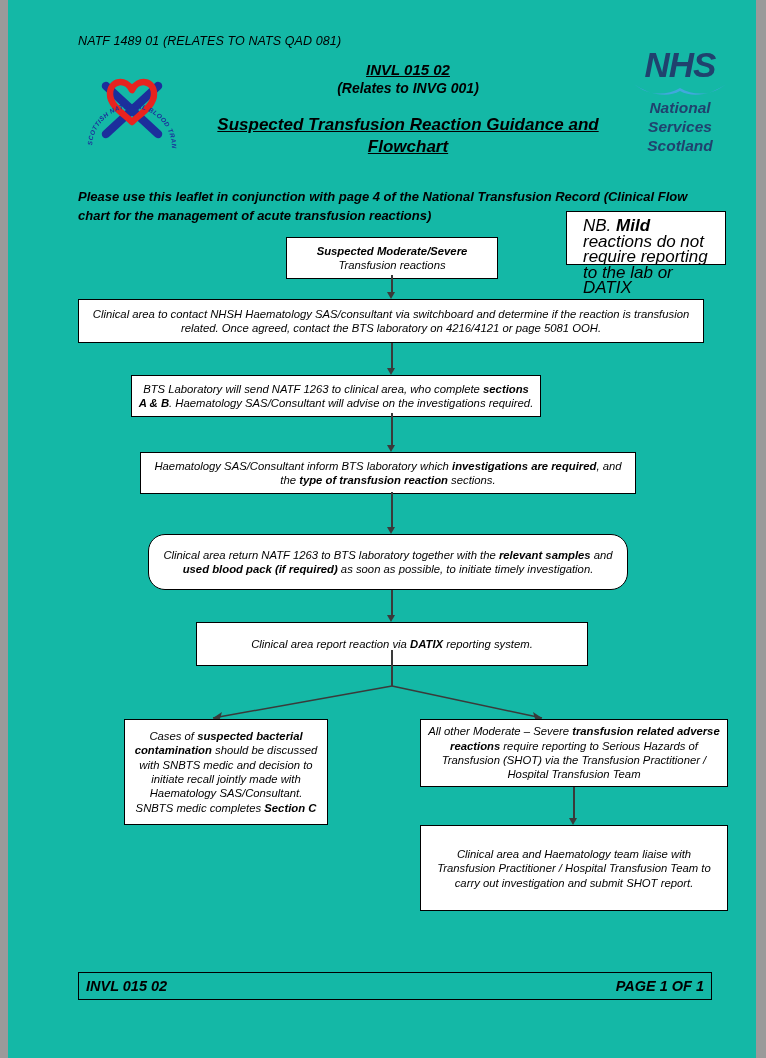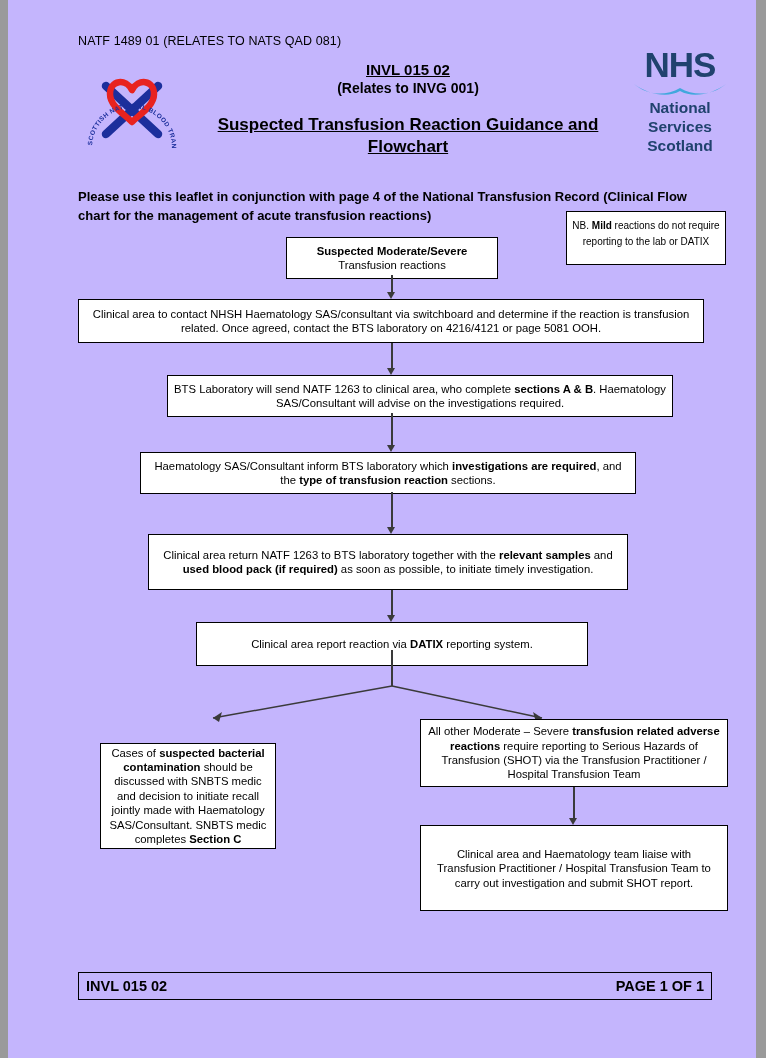--- a/index.html
+++ b/index.html
@@ -16,22 +16,23 @@
     -webkit-font-smoothing: antialiased;
   }
 
   
   #page {
     position: absolute;
     left: 8px;
     top: 0px;
     width: 748px;
     height: 1058px;
-    background: #c4b5fd;
+    background: #14b8a6;
     box-sizing: border-box;
+    font-style: italic;
   }
 
   
   #header { position: absolute; left: 0; top: 0; width: 748px; height: 170px; }
 
   .doc-ref {
     position: absolute;
     left: 70px; top: 34px;
     font-size: 12.5px;
     color: #000;
@@ -120,25 +121,25 @@
     text-align: center;
     display: flex;
     align-items: center;
     justify-content: center;
     padding: 20px 6px;
   }
   .fbox .inner { width: 100%; }
   .fbox b { font-weight: 700; }
 
   .nb-box {
-    text-align: center;
-    font-size: 10px;
+    text-align: left;
+    font-size: 17px;
     line-height: 15.5px;
     align-items: flex-start;
-    padding: 6px 4px;
+    padding: 6px 16px;
   }
 
   
   .vline {
     position: absolute;
     width: 1.5px;
     background: #3a3a3a;
   }
   .arrowhead {
     position: absolute;
@@ -228,39 +229,39 @@
   <div class="vline" style="left:383px; top:275px; height:18px;"></div>
   <div class="arrowhead" style="left:379px; top:292px;"></div>
 
   <div class="fbox" style="left:70px; top:299px; width:626px; height:44px;">
     <div class="inner">Clinical area to contact NHSH Haematology SAS/consultant via switchboard and determine if the reaction is transfusion related. Once agreed, contact the BTS laboratory on 4216/4121 or page 5081 OOH.</div>
   </div>
 
   <div class="vline" style="left:383px; top:343px; height:26px;"></div>
   <div class="arrowhead" style="left:379px; top:368px;"></div>
 
-  <div class="fbox" style="left:123px; top:375px; width:506px; height:38px;margin-left:36px;">
+  <div class="fbox" style="left:123px; top:375px; width:410px; height:38px;">
     <div class="inner">
       <span>BTS Laboratory will send NATF 1263 to clinical area, who complete </span><b>sections A &amp; B</b><span>. Haematology SAS/Consultant will advise on the investigations required.</span>
     </div>
   </div>
 
   <div class="vline" style="left:383px; top:413px; height:33px;"></div>
   <div class="arrowhead" style="left:379px; top:445px;"></div>
 
   <div class="fbox" style="left:132px; top:452px; width:496px; height:40px;">
     <div class="inner">
       <span>Haematology SAS/Consultant inform BTS laboratory which </span><b>investigations are required</b><span>, and the </span><b>type of transfusion reaction</b><span> sections.</span>
     </div>
   </div>
 
   <div class="vline" style="left:383px; top:492px; height:36px;"></div>
   <div class="arrowhead" style="left:379px; top:527px;"></div>
 
-  <div class="fbox" style="left:140px; top:534px; width:480px; height:56px;">
+  <div class="fbox" style="left:140px; top:534px; width:480px; height:56px;border-radius:17px;">
     <div class="inner">
       <span>Clinical area return NATF 1263 to BTS laboratory together with the </span><b>relevant samples</b><span> and </span><b>used blood pack (if required)</b><span> as soon as possible, to initiate timely investigation.</span>
     </div>
   </div>
 
   <div class="vline" style="left:383px; top:590px; height:26px;"></div>
   <div class="arrowhead" style="left:379px; top:615px;"></div>
 
   <div class="fbox" style="left:188px; top:622px; width:392px; height:44px;">
     <div class="inner">
@@ -271,21 +272,21 @@
   <div class="vline" style="left:383px; top:650px; height:36px;"></div>
   <svg class="diag" style="left:0px; top:640px; width:748px; height:90px;">
 
     <line x1="384" y1="46" x2="205" y2="78" stroke="#3a3a3a" stroke-width="1.5"></line>
     <polygon points="205,78 214,72 211,82" fill="#3a3a3a"></polygon>
 
     <line x1="384" y1="46" x2="534" y2="78" stroke="#3a3a3a" stroke-width="1.5"></line>
     <polygon points="534,78 525,72 528,82" fill="#3a3a3a"></polygon>
   </svg>
 
-  <div class="fbox" style="left:92px; top:719px; width:176px; height:106px;margin-top:24px;">
+  <div class="fbox" style="left:116px; top:719px; width:204px; height:106px;">
     <div class="inner">
       <span>Cases of </span><b>suspected bacterial contamination</b><span> should be discussed with SNBTS medic and decision to initiate recall jointly made with Haematology SAS/Consultant. SNBTS medic completes </span><b>Section C</b>
     </div>
   </div>
 
   <div class="fbox" style="left:412px; top:719px; width:308px; height:68px;">
     <div class="inner">
       <span>All other Moderate – Severe </span><b>transfusion related adverse reactions</b><span> require reporting to Serious Hazards of Transfusion (SHOT) via the Transfusion Practitioner / Hospital Transfusion Team</span>
     </div>
   </div>

